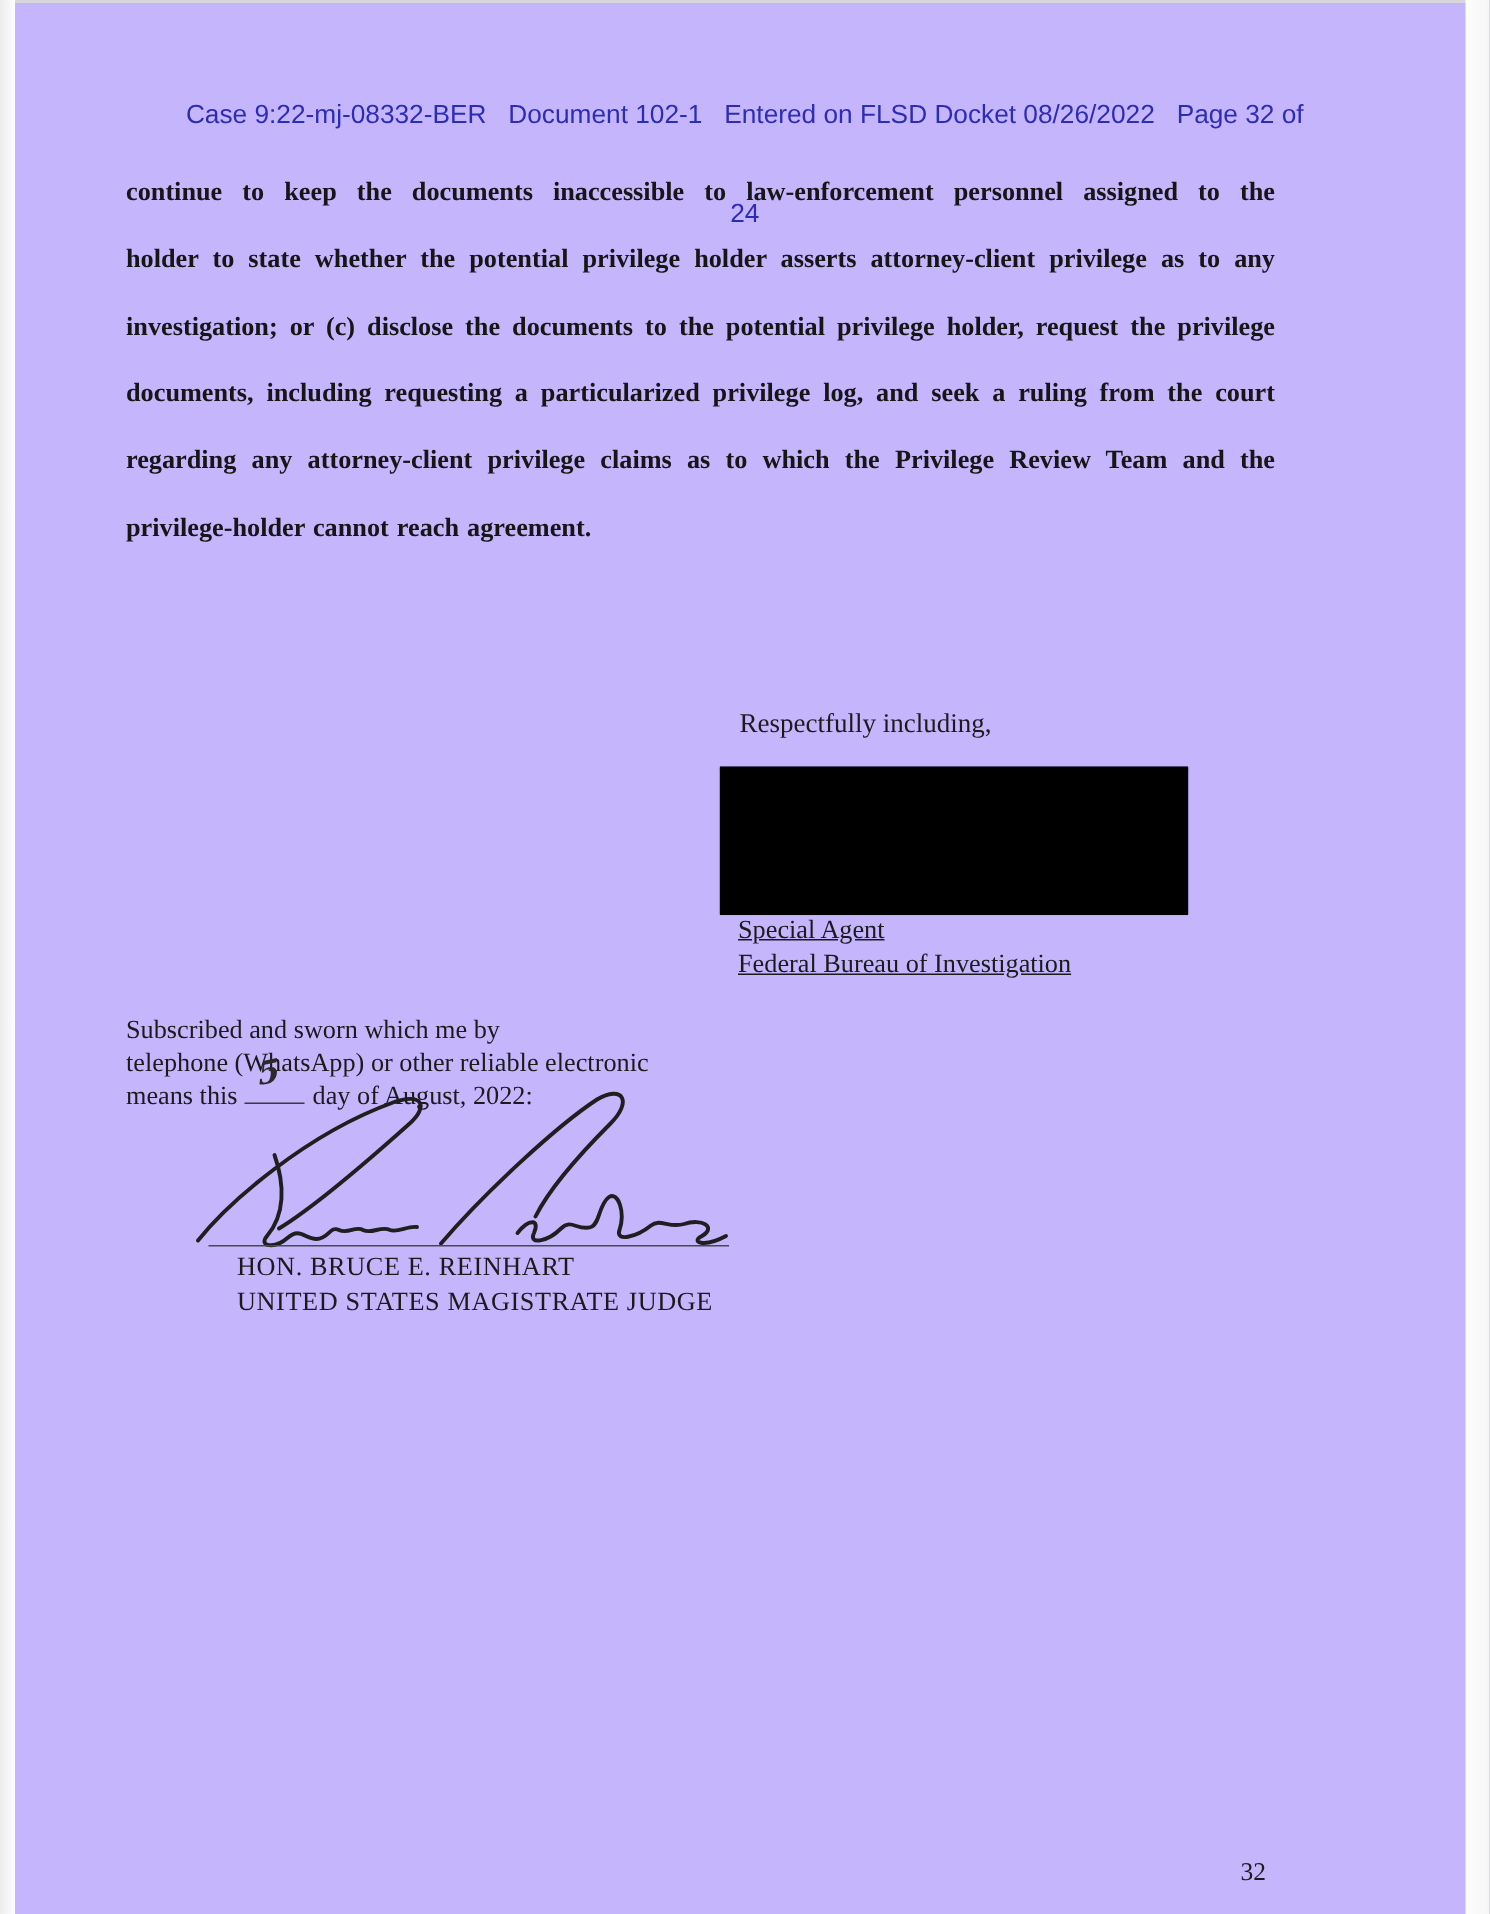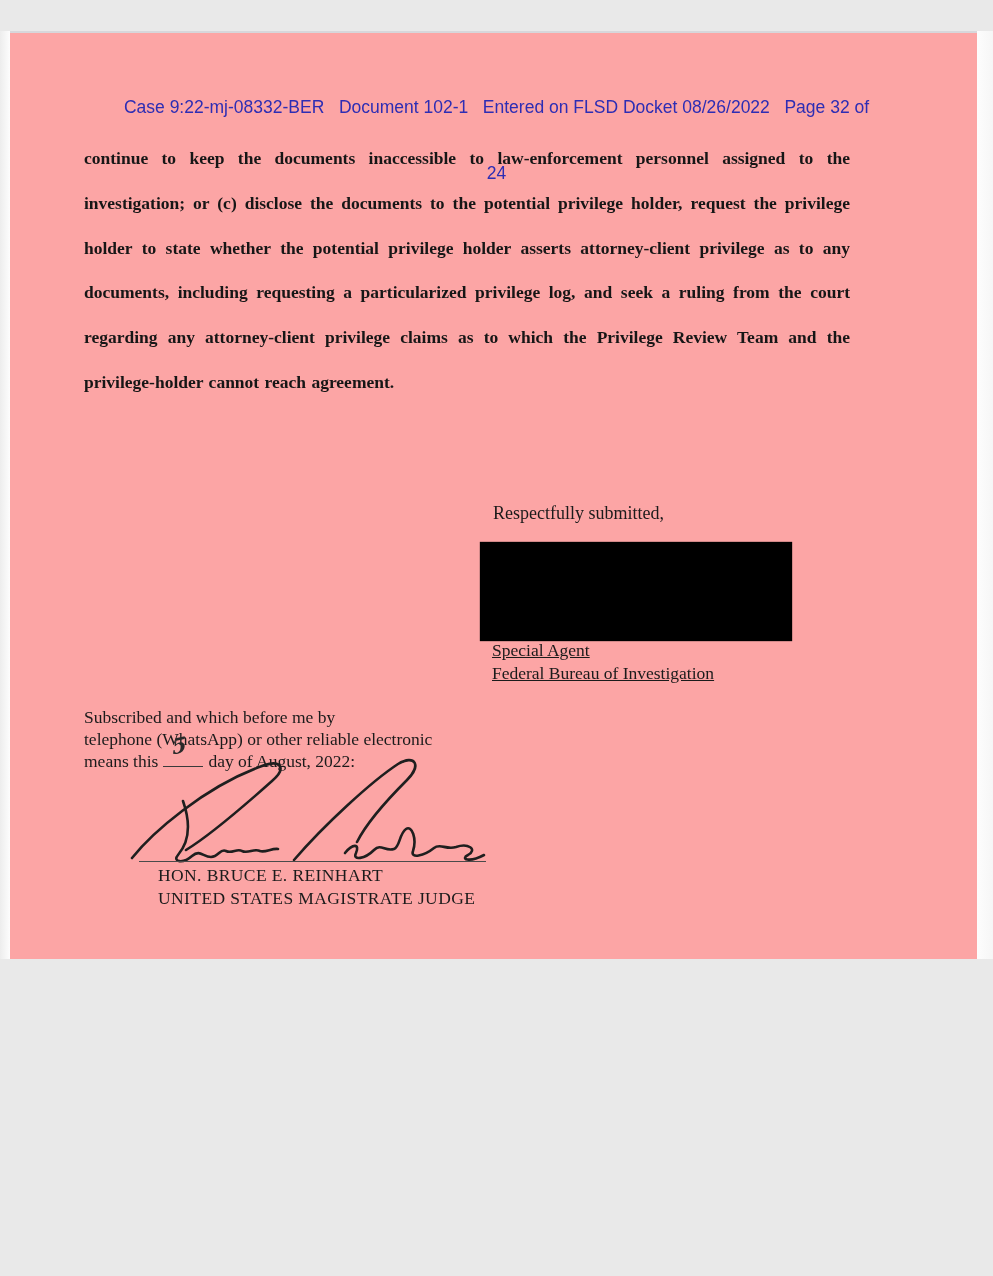--- a/index.html
+++ b/index.html
@@ -3,26 +3,25 @@
 <meta charset="utf-8">
 <style>
   html, body {
     margin: 0;
     padding: 0;
     background: #e9e9e9;
   }
   .page {
     position: relative;
     width: 993px;
-    height: 928px;
-    background: #fca5a5;
+    height: 1276px;
+    background: #c4b5fd;
     overflow: hidden;
     font-family: "Liberation Serif", serif;
     color: #1b1b1b;
-    margin-top: 31px;
   }
   .edge-top {
     position: absolute; top: 0; left: 0; right: 0; height: 2px;
     background: #d7d7db;
   }
   .edge-left {
     position: absolute; top: 0; left: 0; bottom: 0; width: 10px;
     background: linear-gradient(to right, #ededed, #fdfdfd);
   }
   .edge-right {
@@ -149,38 +148,38 @@
   <div class="edge-left"></div>
   <div class="edge-right"></div>
 
   <div class="court-header">
     <div>Case 9:22-mj-08332-BER   Document 102-1   Entered on FLSD Docket 08/26/2022   Page 32 of</div>
     <div>24</div>
   </div>
 
   <div class="body-text">
     <div class="body-line">continue to keep the documents inaccessible to law-enforcement personnel assigned to the</div>
+    <div class="body-line">holder to state whether the potential privilege holder asserts attorney-client privilege as to any</div>
     <div class="body-line">investigation; or (c) disclose the documents to the potential privilege holder, request the privilege</div>
-    <div class="body-line">holder to state whether the potential privilege holder asserts attorney-client privilege as to any</div>
     <div class="body-line">documents, including requesting a particularized privilege log, and seek a ruling from the court</div>
     <div class="body-line">regarding any attorney-client privilege claims as to which the Privilege Review Team and the</div>
     <div class="body-line last">privilege-holder cannot reach agreement.</div>
   </div>
 
-  <div class="submitted">Respectfully submitted,</div>
+  <div class="submitted">Respectfully including,</div>
 
   <div class="redaction"></div>
 
   <div class="agent-block">
     <div>Special Agent</div>
     <div>Federal Bureau of Investigation</div>
   </div>
 
   <div class="jurat-block">
-    <div>Subscribed and which before me by</div>
+    <div>Subscribed and sworn which me by</div>
     <div>telephone (WhatsApp) or other reliable electronic</div>
     <div><span>means this</span><span class="day-blank"><span class="handwritten-day">5</span></span><span>day of August, 2022:</span></div>
   </div>
 
   <svg class="signature-svg" viewBox="0 0 372 110">
     <g fill="none" stroke="#1f1f1f" stroke-width="2.6" stroke-linecap="round">
 
       <path d="M 6,101 C 26,76 78,30 136,9 C 155,2 161,11 146,24 C 118,49 83,79 60,93"></path>
 
       <path d="M 57,44 C 64,64 64,84 52,98 C 46,105 57,107 66,99 C 74,92 77,100 85,100 C 93,100 94,91 100,94 C 106,97 111,91 116,94 C 122,97 128,91 134,94 C 139,96 146,91 152,92"></path>

